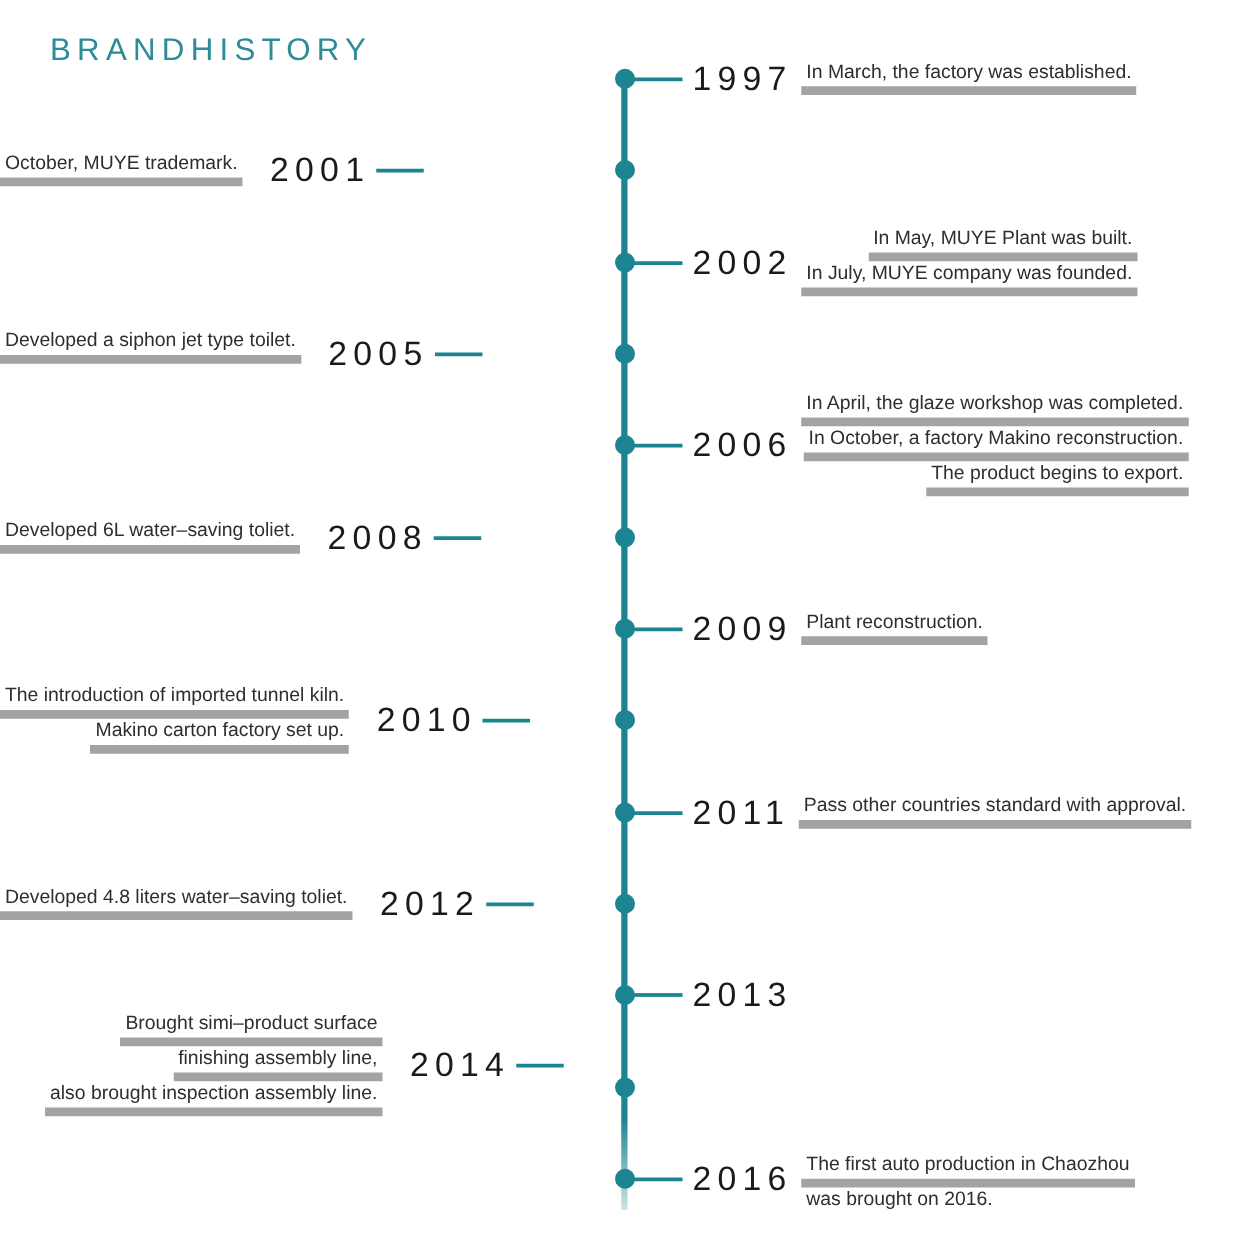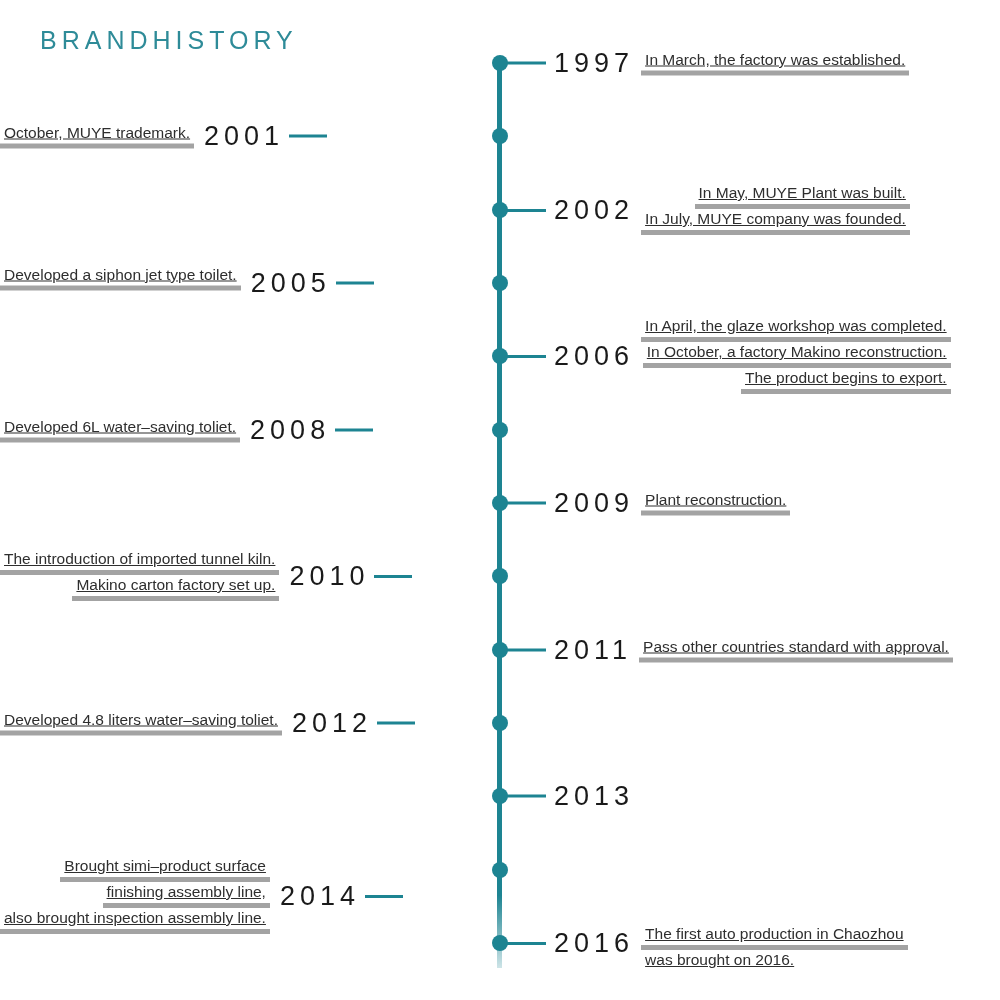--- a/index.html
+++ b/index.html
@@ -33,28 +33,28 @@
   .event.right{left:500px;justify-content:flex-start;}
   .event.left{left:0;}
   .connector{height:3px;background:var(--accent);flex:0 0 auto;}
   .event.right .connector{width:46px;margin-right:8px;}
   .event.left .connector{width:38px;margin-left:5px;}
   .year{
     font-size:27px;letter-spacing:5px;color:var(--year-color);
     white-space:nowrap;line-height:1;
   }
   .event.right .year{margin-right:7px;}
-  .event.left .year{margin-left:10px;}
+  .event.left .year{margin-left:22px;}
   .desc{display:flex;flex-direction:column;}
   .desc.align-left{align-items:flex-start;text-align:left;}
   .desc.align-right{align-items:flex-end;text-align:right;}
   .dline{
     display:inline-block;font-size:15.5px;line-height:16px;
-    color:var(--text-color);border-bottom:5px solid #a3a3a3;
-    padding:0 4px 3px;margin:1px 0;white-space:nowrap;text-decoration:underline;
+    color:var(--text-color);border-bottom:7px solid #a3a3a3;
+    padding:0 4px 3px;margin:1px 0;white-space:nowrap;
   }
 </style>
 </head>
 <body>
 
 <div class="canvas">
   <h1 class="title">BRANDHISTORY</h1>
   <div class="axis"></div>
 <div class="dot" style="top: 63px;"></div>
     <div class="event right" style="top: 63px;">
@@ -139,21 +139,21 @@
       </div>
       <div class="year">2012</div>
       <div class="connector"></div>
     </div>
     <div class="dot" style="top: 796px;"></div>
     <div class="event right" style="top: 796px;">
       <div class="connector"></div>
       <div class="year">2013</div>
     </div>
     <div class="dot" style="top: 870px;"></div>
-    <div class="event left" style="top: 896px;">
+    <div class="event left" style="top: 852px; padding-left: 36px;">
       <div class="desc align-right">
         <div class="dline">Brought simi–product surface</div>
         <div class="dline">finishing assembly line,</div>
         <div class="dline">also brought inspection assembly line.</div>
       </div>
       <div class="year">2014</div>
       <div class="connector"></div>
     </div>
     <div class="dot" style="top: 943px;"></div>
     <div class="event right" style="top: 943px;">

